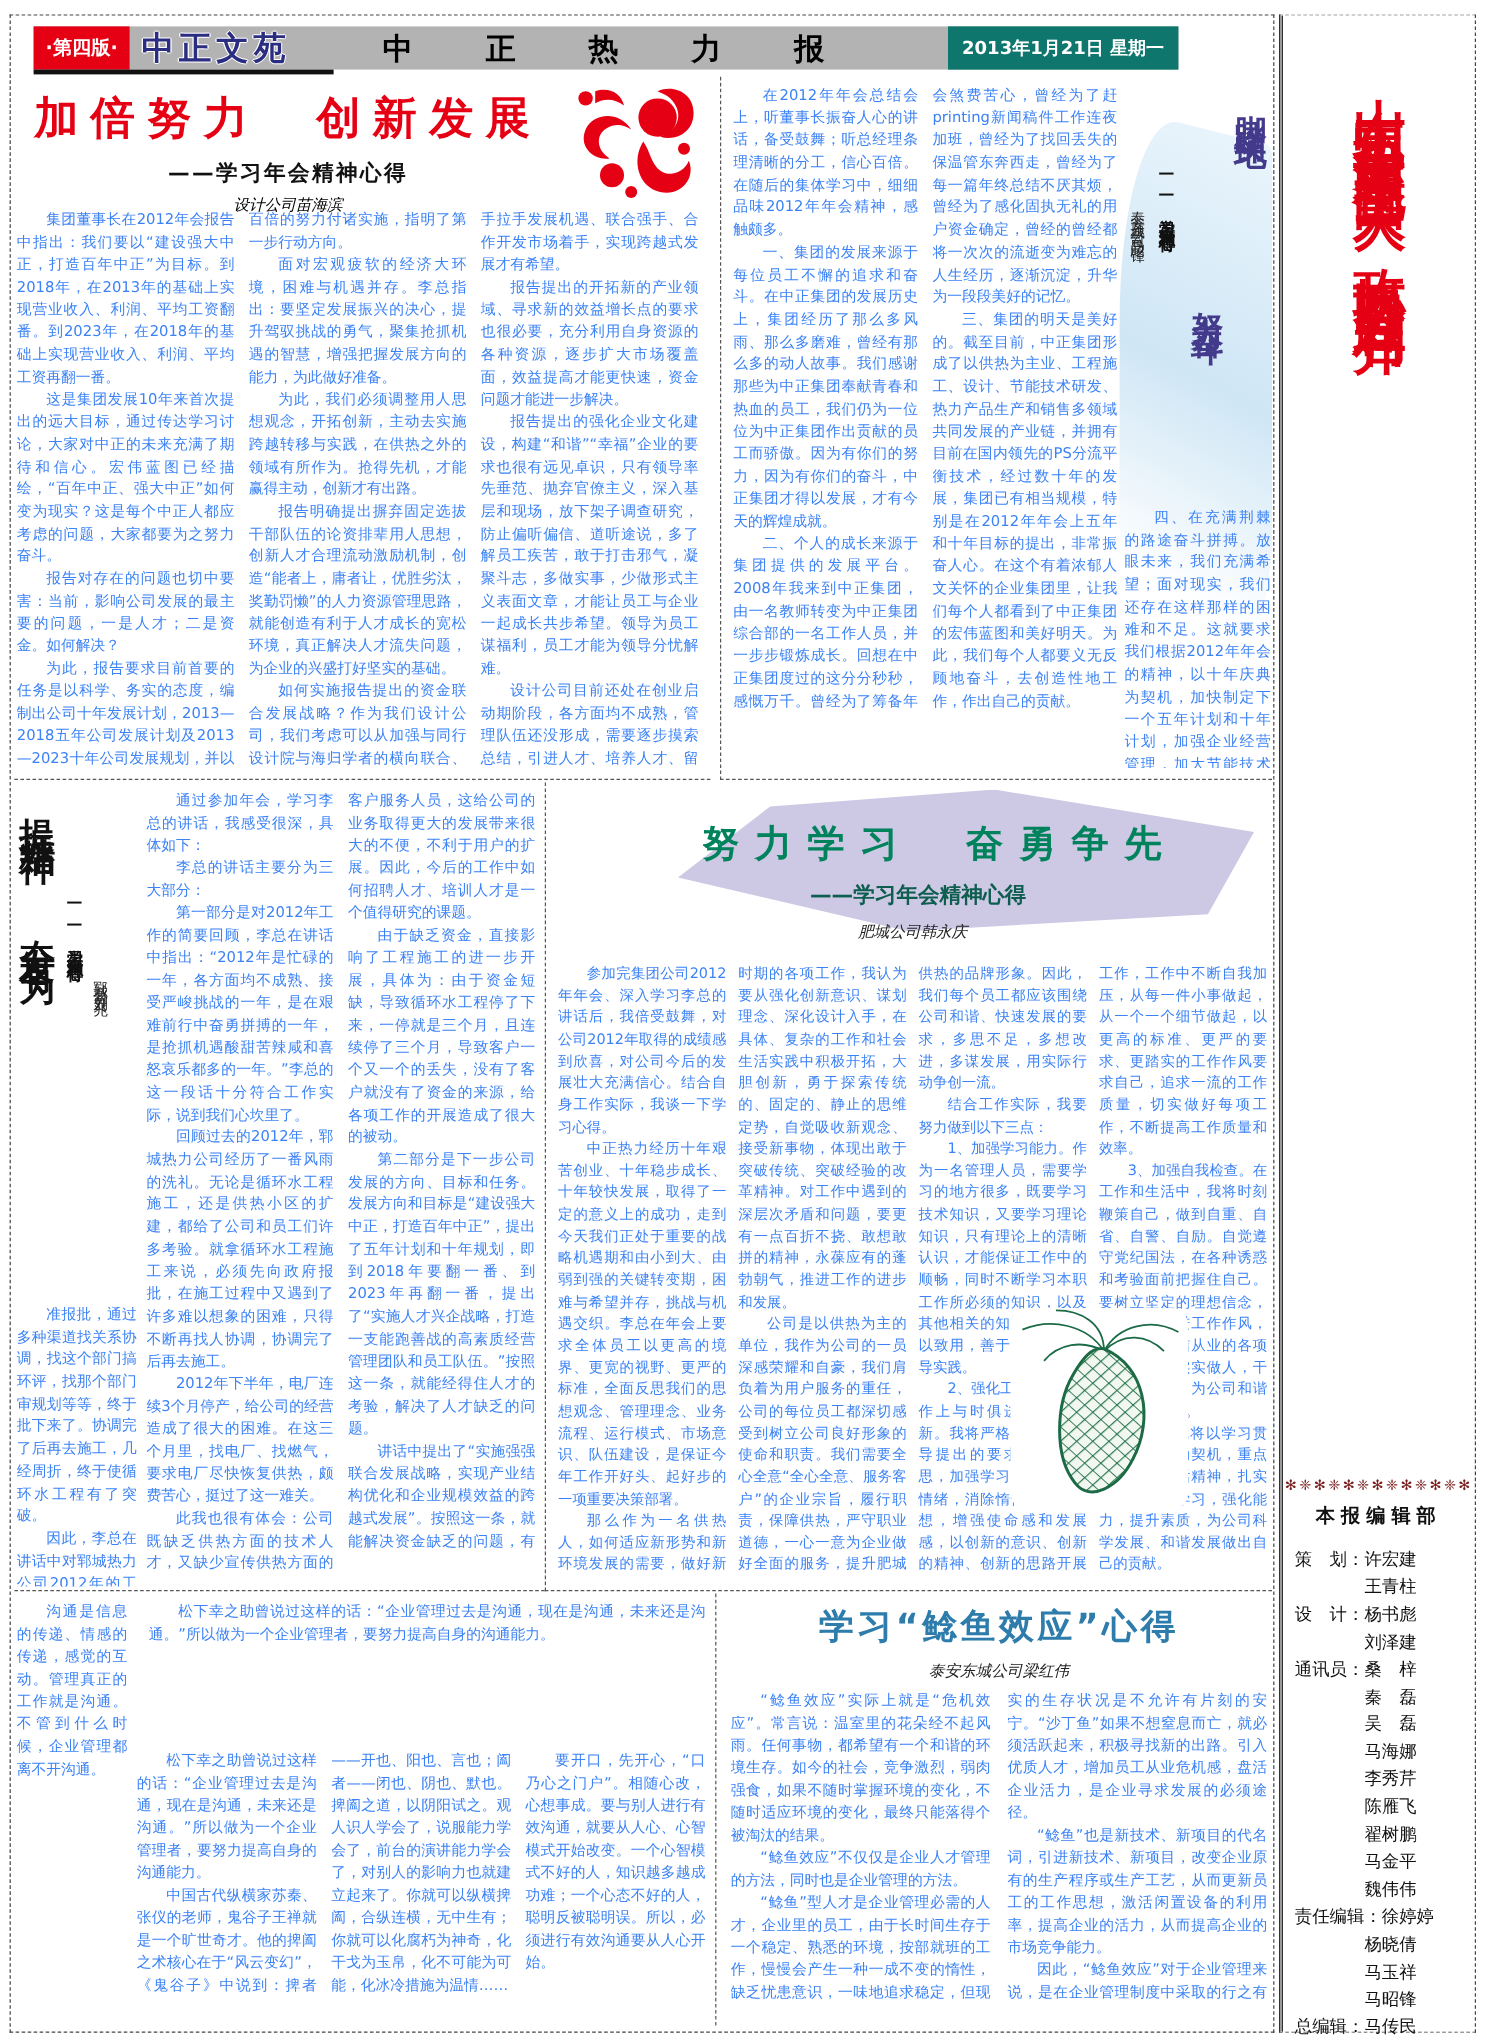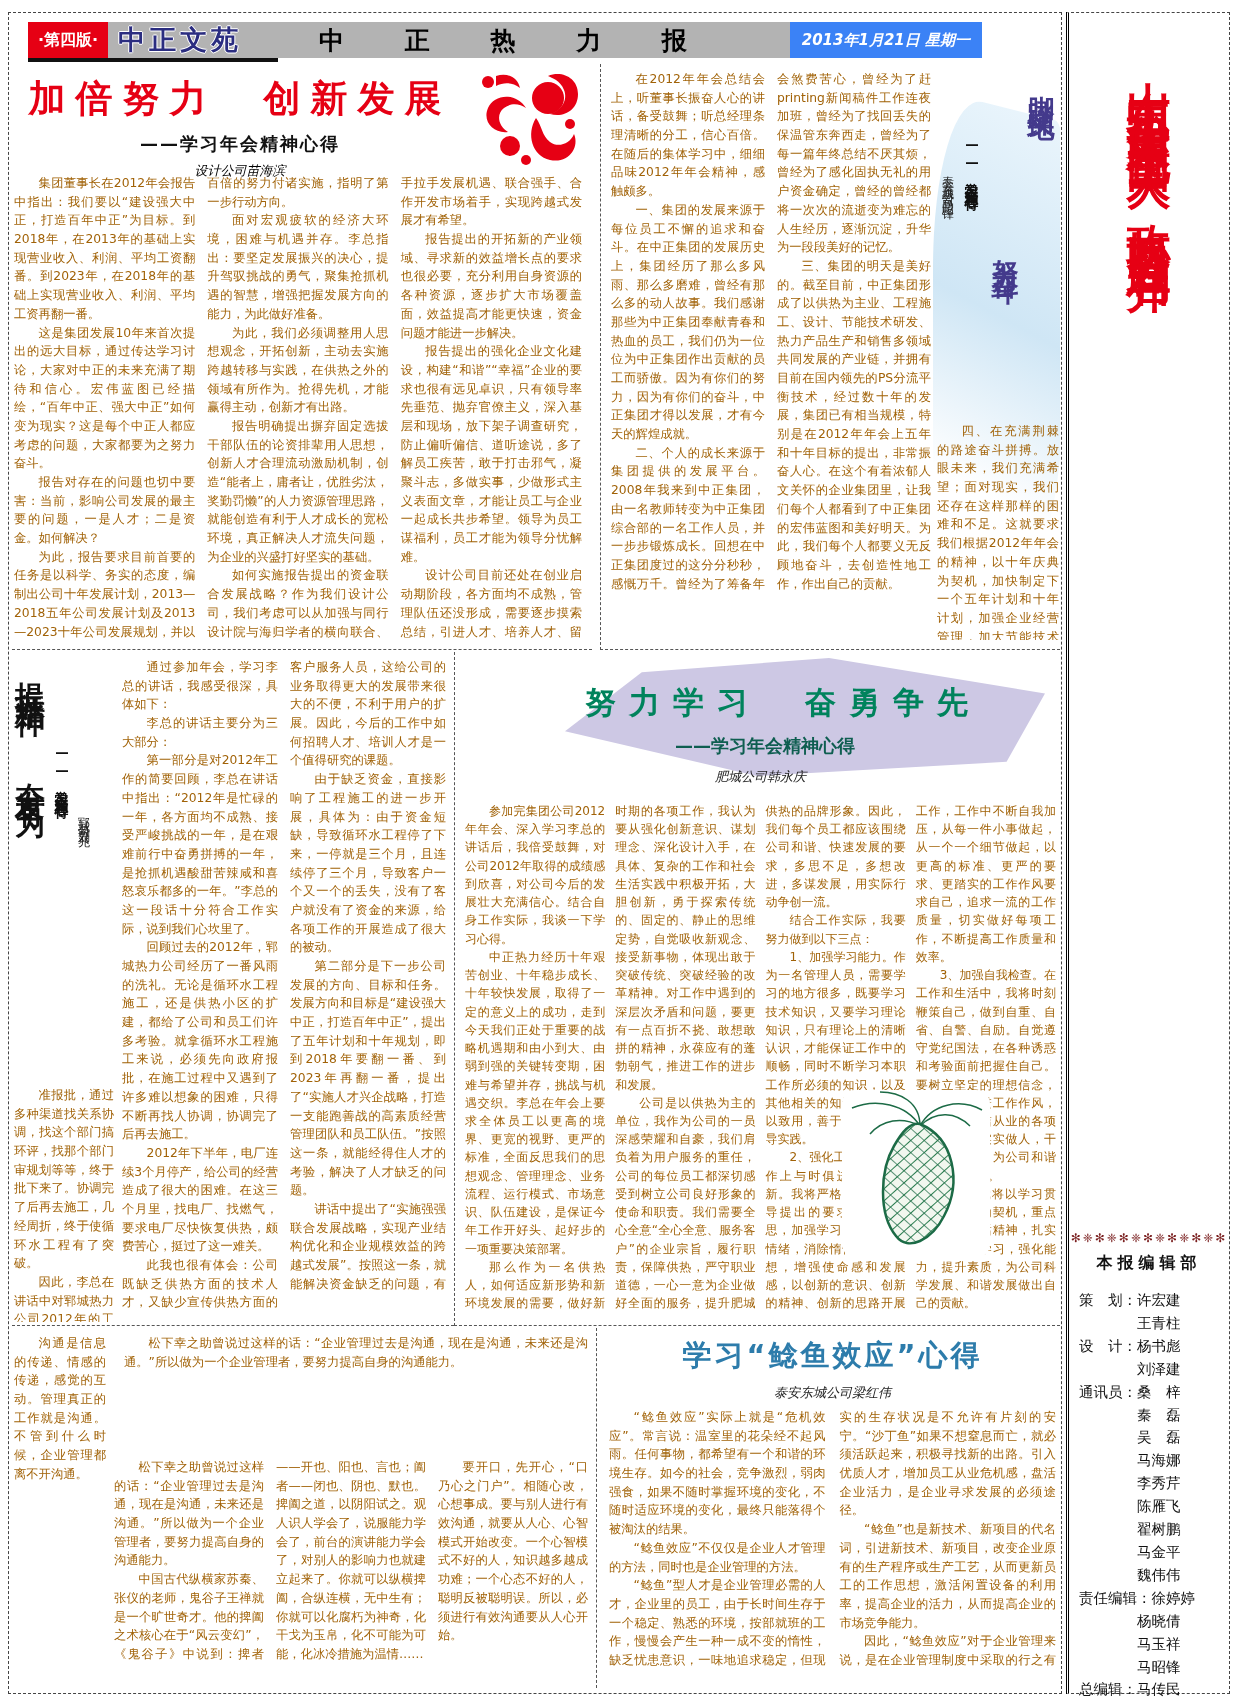--- a/index.html
+++ b/index.html
@@ -15,25 +15,25 @@
   .header-bar{position:absolute;left:28px;top:22px;width:954px;height:36px;
               background:#b3b3b3;display:flex;align-items:center;}
   .edition-box{background:#e60014;color:#fff;font-size:16px;font-weight:bold;
                padding:7px 10px;height:22px;line-height:22px;white-space:nowrap;}
   .section-title{font-size:27px;font-weight:bold;color:#2b2d80;margin-left:10px;
                  font-family:"DejaVu Serif",serif;letter-spacing:4px;white-space:nowrap;
                  text-shadow:-1px 0 #fff,1px 0 #fff,0 -1px #fff,0 1px #fff;}
   .header-underline{position:absolute;left:28px;top:58px;width:250px;height:4px;background:#111;}
   .masthead{flex:1;text-align:center;font-family:"DejaVu Serif",serif;font-weight:bold;
             font-size:25px;letter-spacing:26px;color:#000;white-space:nowrap;}
-  .date-box{background:#3b82f6;color:#fff;font-size:15px;font-weight:bold;
-            padding:8px 12px;height:20px;line-height:20px;white-space:nowrap;font-style:italic;}
+  .date-box{background:#0f766e;color:#fff;font-size:15px;font-weight:bold;
+            padding:8px 12px;height:20px;line-height:20px;white-space:nowrap;}
   
   .art{position:absolute;box-sizing:border-box;overflow:hidden;background:#fff;}
-  .body-txt{font-size:12.3px;line-height:1.52;text-align:justify;color:#a16207;}
+  .body-txt{font-size:12.3px;line-height:1.52;text-align:justify;color:#3b82f6;}
   .body-txt p{margin:0;text-indent:2em;}
   .vert{writing-mode:vertical-rl;text-orientation:upright;}
   .dashed-b{border-bottom:1px dashed #555;}
   
   #a1{left:12px;top:64px;width:580px;height:586px;padding:4px 10px 4px 2px;}
   .a1-head{display:flex;height:102px;}
   .a1-titles{flex:1;text-align:center;}
   .a1-title{color:#e60014;font-size:37px;font-weight:bold;letter-spacing:10px;
             font-family:"DejaVu Serif",serif;margin-top:6px;white-space:nowrap;}
   .a1-sub{font-size:18px;font-weight:bold;margin-top:8px;letter-spacing:2px;}

